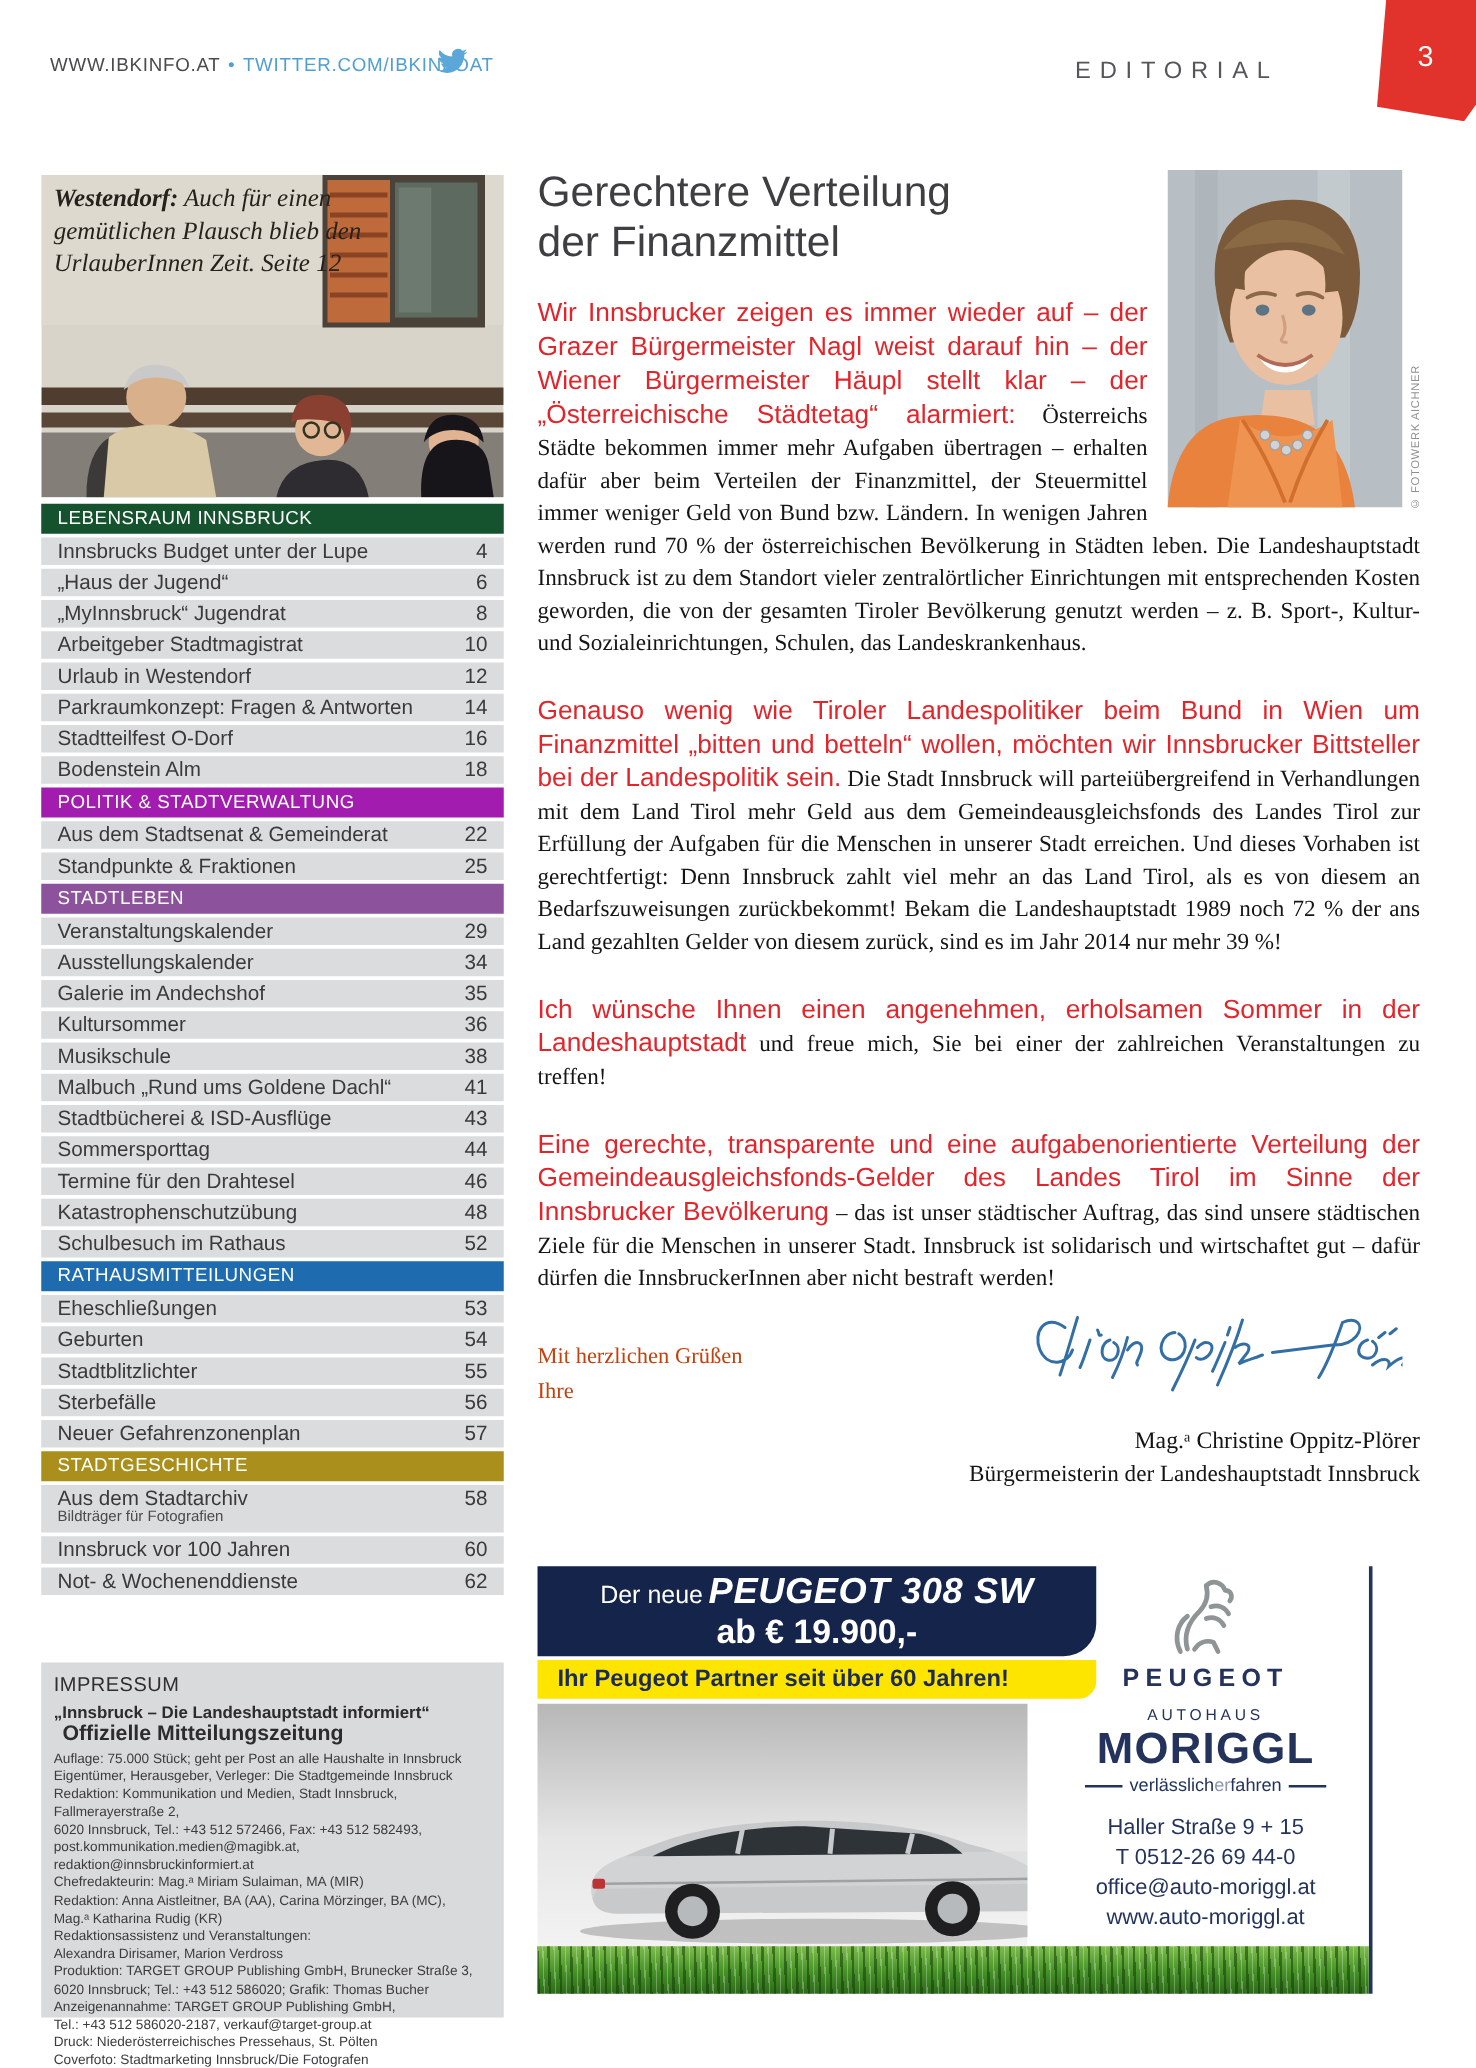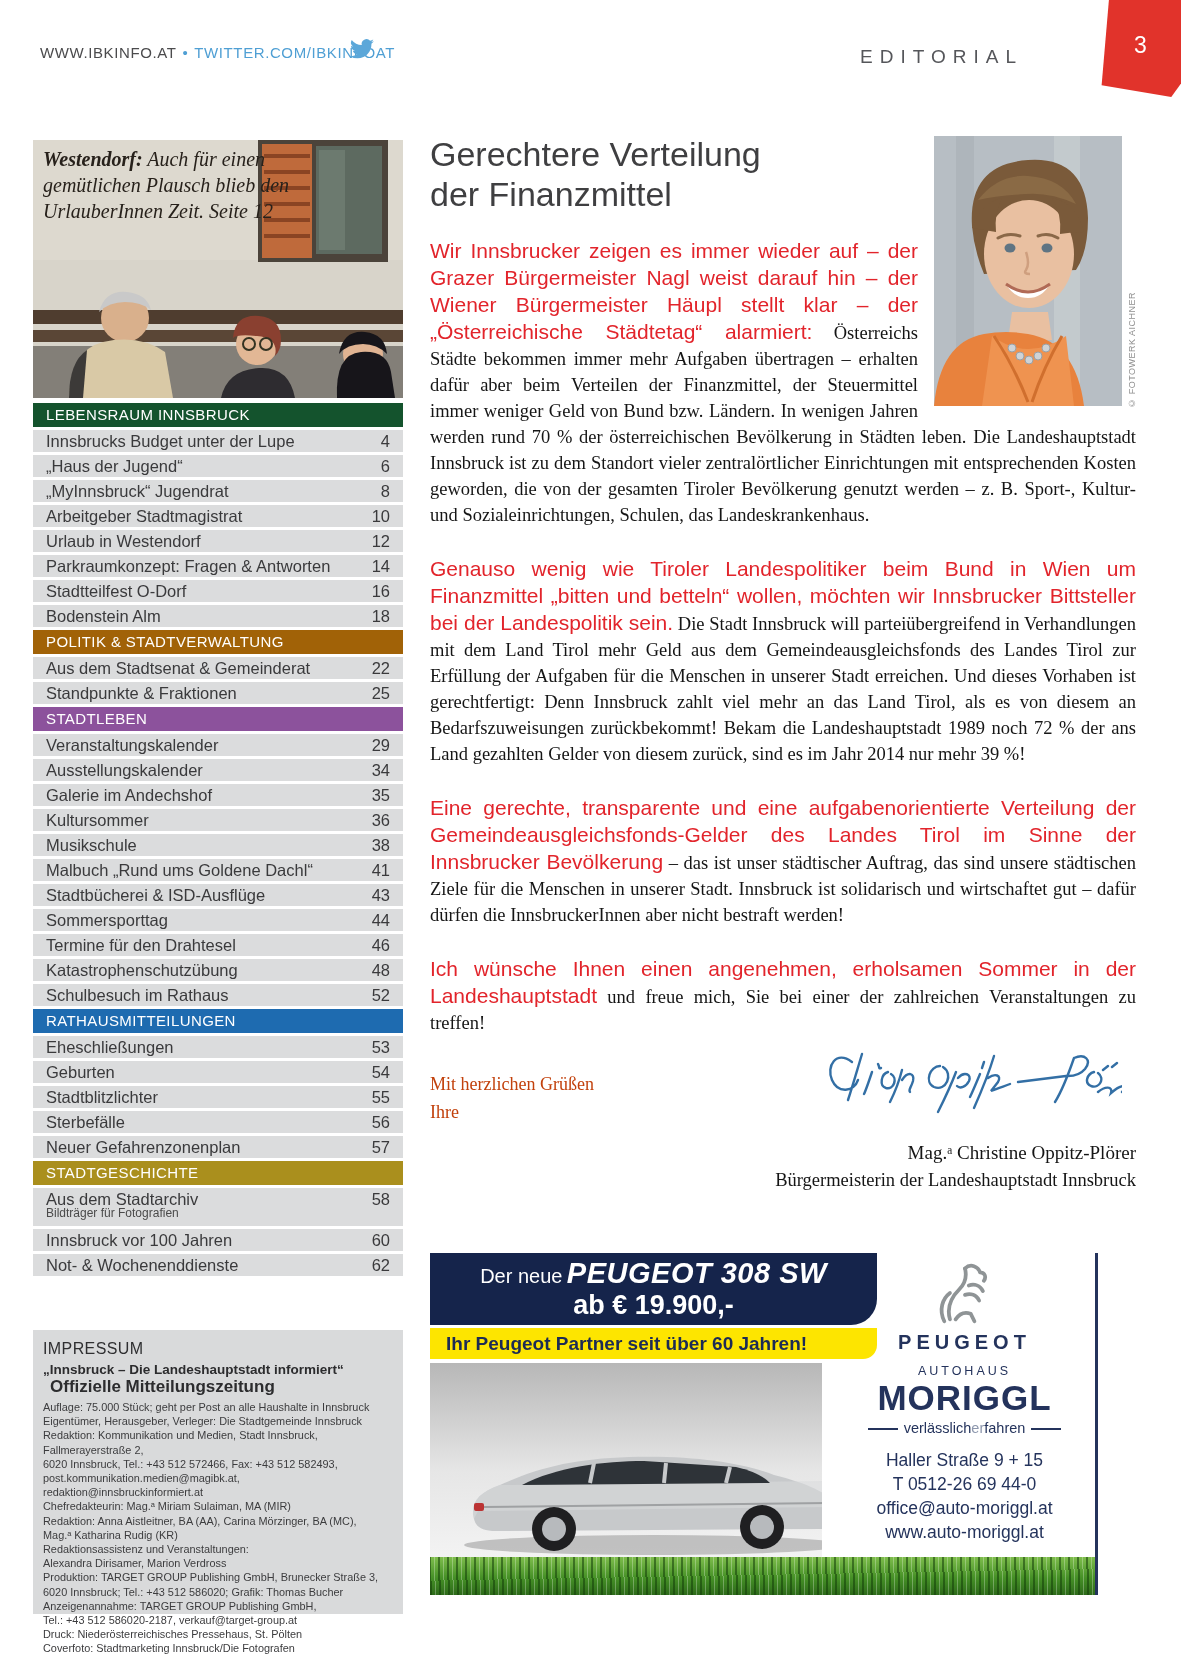--- a/index.html
+++ b/index.html
@@ -21,21 +21,21 @@
   .lead-photo{position:absolute;left:33px;top:140px;width:370px;height:258px;margin:0;overflow:hidden;}
   .lead-photo svg{position:absolute;left:0;top:0;}
   .lead-photo figcaption{position:absolute;left:10px;top:6px;width:315px;
       font-family:"Liberation Serif",serif;font-style:italic;font-size:20px;line-height:26px;color:#27211b;}
   .lead-photo figcaption b{font-weight:bold;}
 
   
   .toc{position:absolute;left:33px;top:403px;width:370px;}
   .toc-h{height:24px;line-height:24px;margin-bottom:3px;padding-left:13px;color:#fff;
          font-size:15px;letter-spacing:.4px;}
-  .h0{background:#14532d;}.h1{background:#a16207;}.h2{background:#8c529c;}
+  .h0{background:#14532d;}.h1{background:#a21caf;}.h2{background:#8c529c;}
   .h3{background:#1e6bb0;}.h4{background:#aa8f1d;}
   .toc-r{height:22px;line-height:22px;margin-bottom:3px;background:#dbdcdd;
          padding:0 13px;font-size:16.5px;color:#3a3a3c;position:relative;}
   .toc-r .pg{position:absolute;right:13px;top:0;}
   .toc-r.tall{height:38px;}
   .toc-r .sub{display:block;font-size:12px;line-height:12px;margin-top:-3px;color:#4a4a4a;}
 
   
   .impressum{position:absolute;left:33px;top:1330px;width:370px;height:284px;background:#d9dadb;
              box-sizing:border-box;padding:10px 10px 8px 10px;}
@@ -246,26 +246,26 @@
 
     <p class="para">
       <span class="lead">Wir Innsbrucker zeigen es immer wieder auf – der Grazer Bürgermeister Nagl weist darauf hin – der Wiener Bürgermeister Häupl stellt klar – der „Österreichische Städtetag“ alarmiert:</span>
       <span>Österreichs Städte bekommen immer mehr Aufgaben übertragen – erhalten dafür aber beim Verteilen der Finanzmittel, der Steuermittel immer weniger Geld von Bund bzw. Ländern. In wenigen Jahren werden rund 70 % der österreichischen Bevölkerung in Städten leben. Die Landeshauptstadt Innsbruck ist zu dem Standort vieler zentralörtlicher Einrichtungen mit entsprechenden Kosten geworden, die von der gesamten Tiroler Bevölkerung genutzt werden – z. B. Sport-, Kultur- und Sozialeinrichtungen, Schulen, das Landeskrankenhaus.</span>
     </p>
     <p class="para">
       <span class="lead">Genauso wenig wie Tiroler Landespolitiker beim Bund in Wien um Finanzmittel „bitten und betteln“ wollen, möchten wir Innsbrucker Bittsteller bei der Landespolitik sein.</span>
       <span>Die Stadt Innsbruck will parteiübergreifend in Verhandlungen mit dem Land Tirol mehr Geld aus dem Gemeindeausgleichsfonds des Landes Tirol zur Erfüllung der Aufgaben für die Menschen in unserer Stadt erreichen. Und dieses Vorhaben ist gerechtfertigt: Denn Innsbruck zahlt viel mehr an das Land Tirol, als es von diesem an Bedarfszuweisungen zurückbekommt! Bekam die Landeshauptstadt 1989 noch 72 % der ans Land gezahlten Gelder von diesem zurück, sind es im Jahr 2014 nur mehr 39 %!</span>
     </p>
     <p class="para">
+      <span class="lead">Ich wünsche Ihnen einen angenehmen, erholsamen Sommer in der Landeshauptstadt</span>
+      <span>und freue mich, Sie bei einer der zahlreichen Veranstaltungen zu treffen!</span>
+    </p>
+    <p class="para">
       <span class="lead">Eine gerechte, transparente und eine aufgabenorientierte Verteilung der Gemeindeausgleichsfonds-Gelder des Landes Tirol im Sinne der Innsbrucker Bevölkerung</span>
       <span>– das ist unser städtischer Auftrag, das sind unsere städtischen Ziele für die Menschen in unserer Stadt. Innsbruck ist solidarisch und wirtschaftet gut – dafür dürfen die InnsbruckerInnen aber nicht bestraft werden!</span>
-    </p>
-    <p class="para">
-      <span class="lead">Ich wünsche Ihnen einen angenehmen, erholsamen Sommer in der Landeshauptstadt</span>
-      <span>und freue mich, Sie bei einer der zahlreichen Veranstaltungen zu treffen!</span>
     </p>
 
     <div class="closing">
       <div class="regards">
         <div>Mit herzlichen Grüßen</div>
         <div>Ihre</div>
       </div>
       <svg class="signature" viewBox="0 0 300 82">
         <g fill="none" stroke="#336fa5" stroke-width="2.4" stroke-linecap="round">
           <path d="M30 26 C14 14 4 30 10 44 C16 58 32 56 36 44 M40 18 C34 38 30 52 26 64 M50 36 C46 48 44 54 42 58 M56 28 c2 3 0 5 3 4 M66 36 c-7 2-9 14-2 16 c8 2 12-10 5-14 M80 34 c-3 12-6 20-12 32 M80 44 c6-9 13-7 11 1 c-2 7-5 9-3 11"></path>

